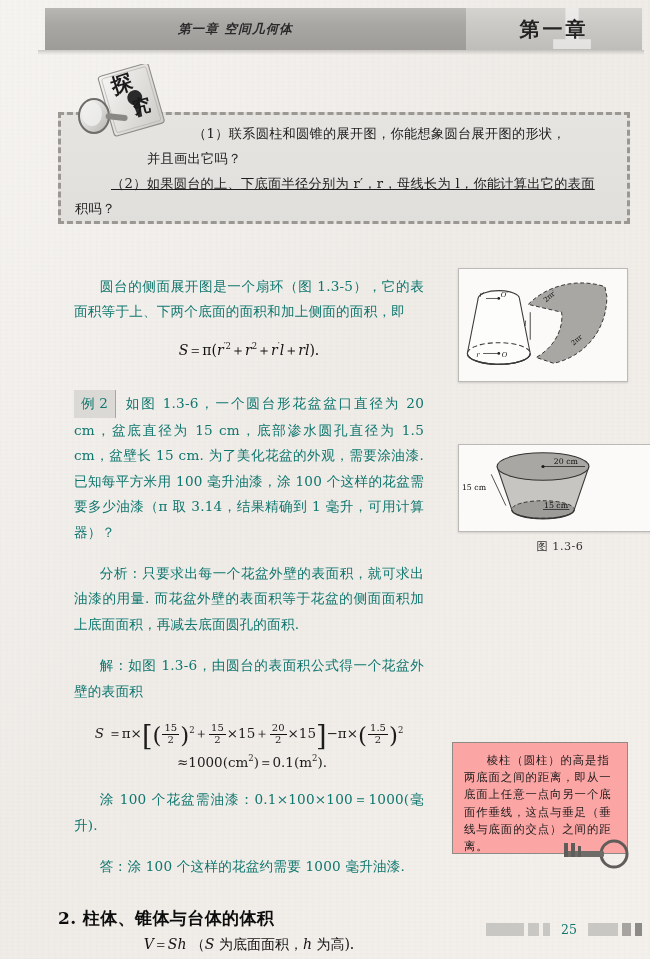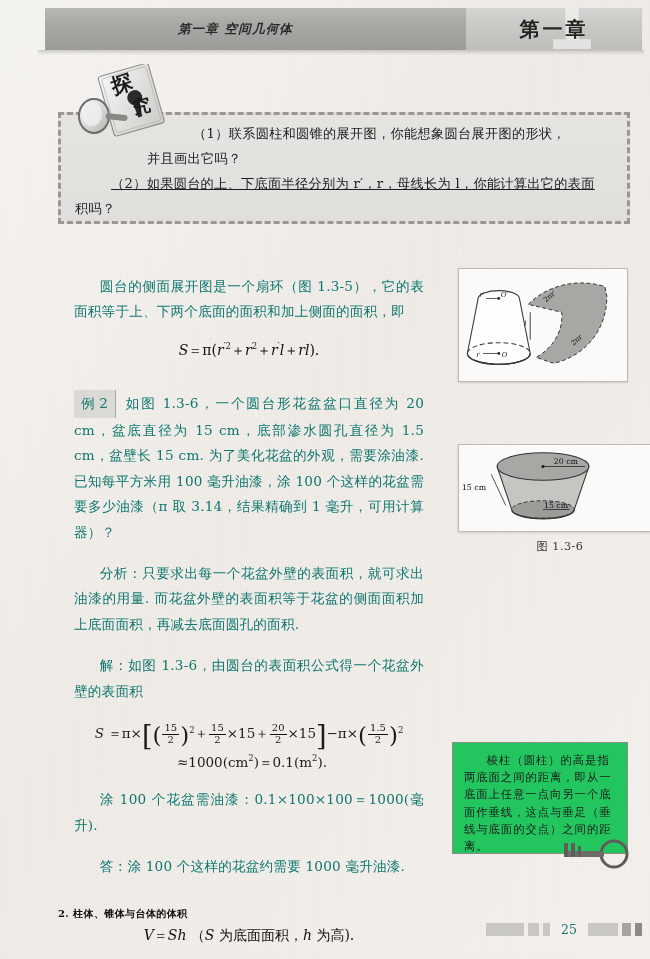--- a/index.html
+++ b/index.html
@@ -102,21 +102,21 @@
   .ex-label{
     display:inline-block;
     background:#dbd9d5;
     padding:1px 7px 1px 7px;
     margin-right:8px;
     font-size:13.6px;
     border-right:1px solid #a9a6a2;
   }
 
   .sec-head{
-    font-size:10px; font-weight:700; color:#0d0d0d;
+    font-size:17px; font-weight:700; color:#0d0d0d;
     margin:0; letter-spacing:0.4px;
   }
 
   
   .it{ font-style:italic; font-family:"DejaVu Serif","Liberation Serif",serif; }
   .frac{
     display:inline-block; vertical-align:middle;
     text-align:center; line-height:1.05; font-size:10px;
     margin:0 1px;
   }
@@ -150,21 +150,21 @@
   }
 
   #fig135{ left:458px; top:268px; width:170px; }
   #fig135 .fig-frame{ height:114px; }
   #fig136{ left:458px; top:444px; width:204px; }
   #fig136 .fig-frame{ height:88px; }
 
   
   .note-box{
     position:absolute; left:452px; top:742px; width:176px; height:112px;
-    background:#22c55e;
+    background:#fca5a5;
     border:1px solid #8e8b87;
     padding:9px 11px 9px 11px;
   }
   .note-text{
     font-size:11.4px; line-height:17.2px; letter-spacing:0.9px;
     color:#1b1b1b; text-indent:2em;
     font-family:"DejaVu Serif","Liberation Serif",serif;
   }
   .note-key{
     position:absolute; left:538px; top:832px; width:96px; height:44px;

